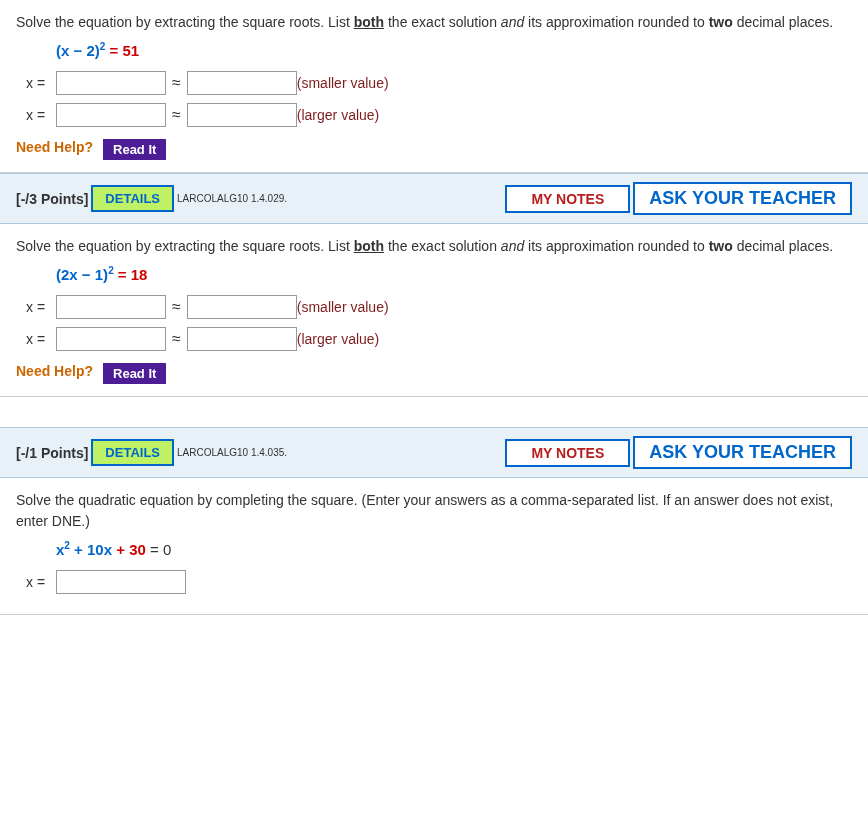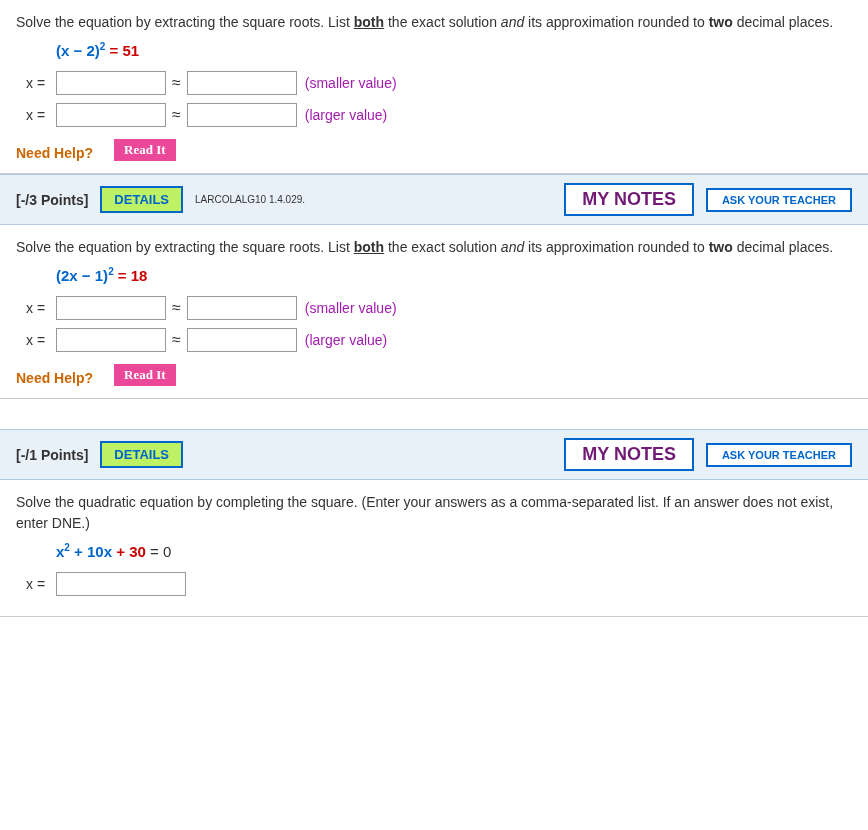--- a/index.html
+++ b/index.html
@@ -56,44 +56,42 @@
       height: 24px;
       width: 110px;
       font-size: 14px;
       padding: 2px 4px;
     }
     .approx-symbol {
       margin: 0 6px;
       font-size: 16px;
     }
     .value-label {
-      margin-left: 8px;
-      color: #a21caf;
+      color: #7f1d1d;
     }
 
     .need-help-row {
       margin-top: 12px;
       display: flex;
-      align-items: flex-end;
-      gap: 21px;
+      align-items: flex-start;
+      gap: 10px;
     }
     .need-help-text {
       color: #cc6600;
       font-weight: bold;
       font-size: 14px;
     }
     .read-it-btn {
-      background: #ec4899;
+      background: #4c1d95;
       color: #fff;
       border: none;
       padding: 3px 10px;
       font-size: 13px;
       cursor: pointer;
       font-weight: bold;
-      font-family: Liberation Serif, serif;
     }
 
     
     .submit-row {
       padding: 10px 16px;
       border-bottom: 1px solid #ccc;
     }
     .submit-btn {
       background: #f0f0f0;
       border: 1px solid #999;
@@ -104,21 +102,21 @@
 
     
     .points-bar {
       background: #e8f0f8;
       border: 1px solid #b0c8e0;
       border-left: none;
       border-right: none;
       padding: 8px 16px;
       display: flex;
       align-items: center;
-      gap: 12px;
+      gap: 3px;
     }
     .points-label {
       font-size: 14px;
       font-weight: bold;
       color: #333;
     }
     .details-btn {
       background: #bef264;
       border: 2px solid #0066cc;
       color: #0066cc;
@@ -128,33 +126,33 @@
       cursor: pointer;
     }
     .problem-id {
       font-size: 10px;
       color: #333;
       flex: 1;
     }
     .my-notes-btn {
       background: #fff;
       border: 2px solid #0066cc;
-      color: #701a75;
-      padding: 4px 16px;
-      font-size: 18px;
+      color: #b91c1c;
+      padding: 4px 24px;
+      font-size: 14px;
       font-weight: bold;
       cursor: pointer;
       margin-left: auto;
     }
     .ask-teacher-btn {
       background: #fff;
       border: 2px solid #0066cc;
       color: #0066cc;
       padding: 4px 14px;
-      font-size: 11px;
+      font-size: 18px;
       font-weight: bold;
       cursor: pointer;
     }
     .page-wrapper {
       position: relative;
     }
 
     sup {
       font-size: 10px;
       vertical-align: super;
@@ -230,20 +228,21 @@
       <span class="need-help-text">Need Help?</span>
       <button class="read-it-btn">Read It</button>
     </div>
   </div>
 
   <div style="height: 30px;"></div>
 
   <div class="points-bar">
     <span class="points-label">[-/1 Points]</span>
     <button class="details-btn">DETAILS</button>
+    <span class="problem-id">LARCOLALG10 1.4.035.</span>
     <button class="my-notes-btn">MY NOTES</button>
     <button class="ask-teacher-btn">ASK YOUR TEACHER</button>
   </div>
 
   <div class="problem-section">
     <div class="problem-text">Solve the quadratic equation by completing the square. (Enter your answers as a comma-separated list. If an answer does not exist, enter DNE.)</div>
     <div class="equation">
       <span class="eq-blue">x<sup>2</sup></span><span class="eq-blue"> + 10x</span><span class="eq-red"> + 30</span><span class="eq-black"> = 0</span>
     </div>
 

